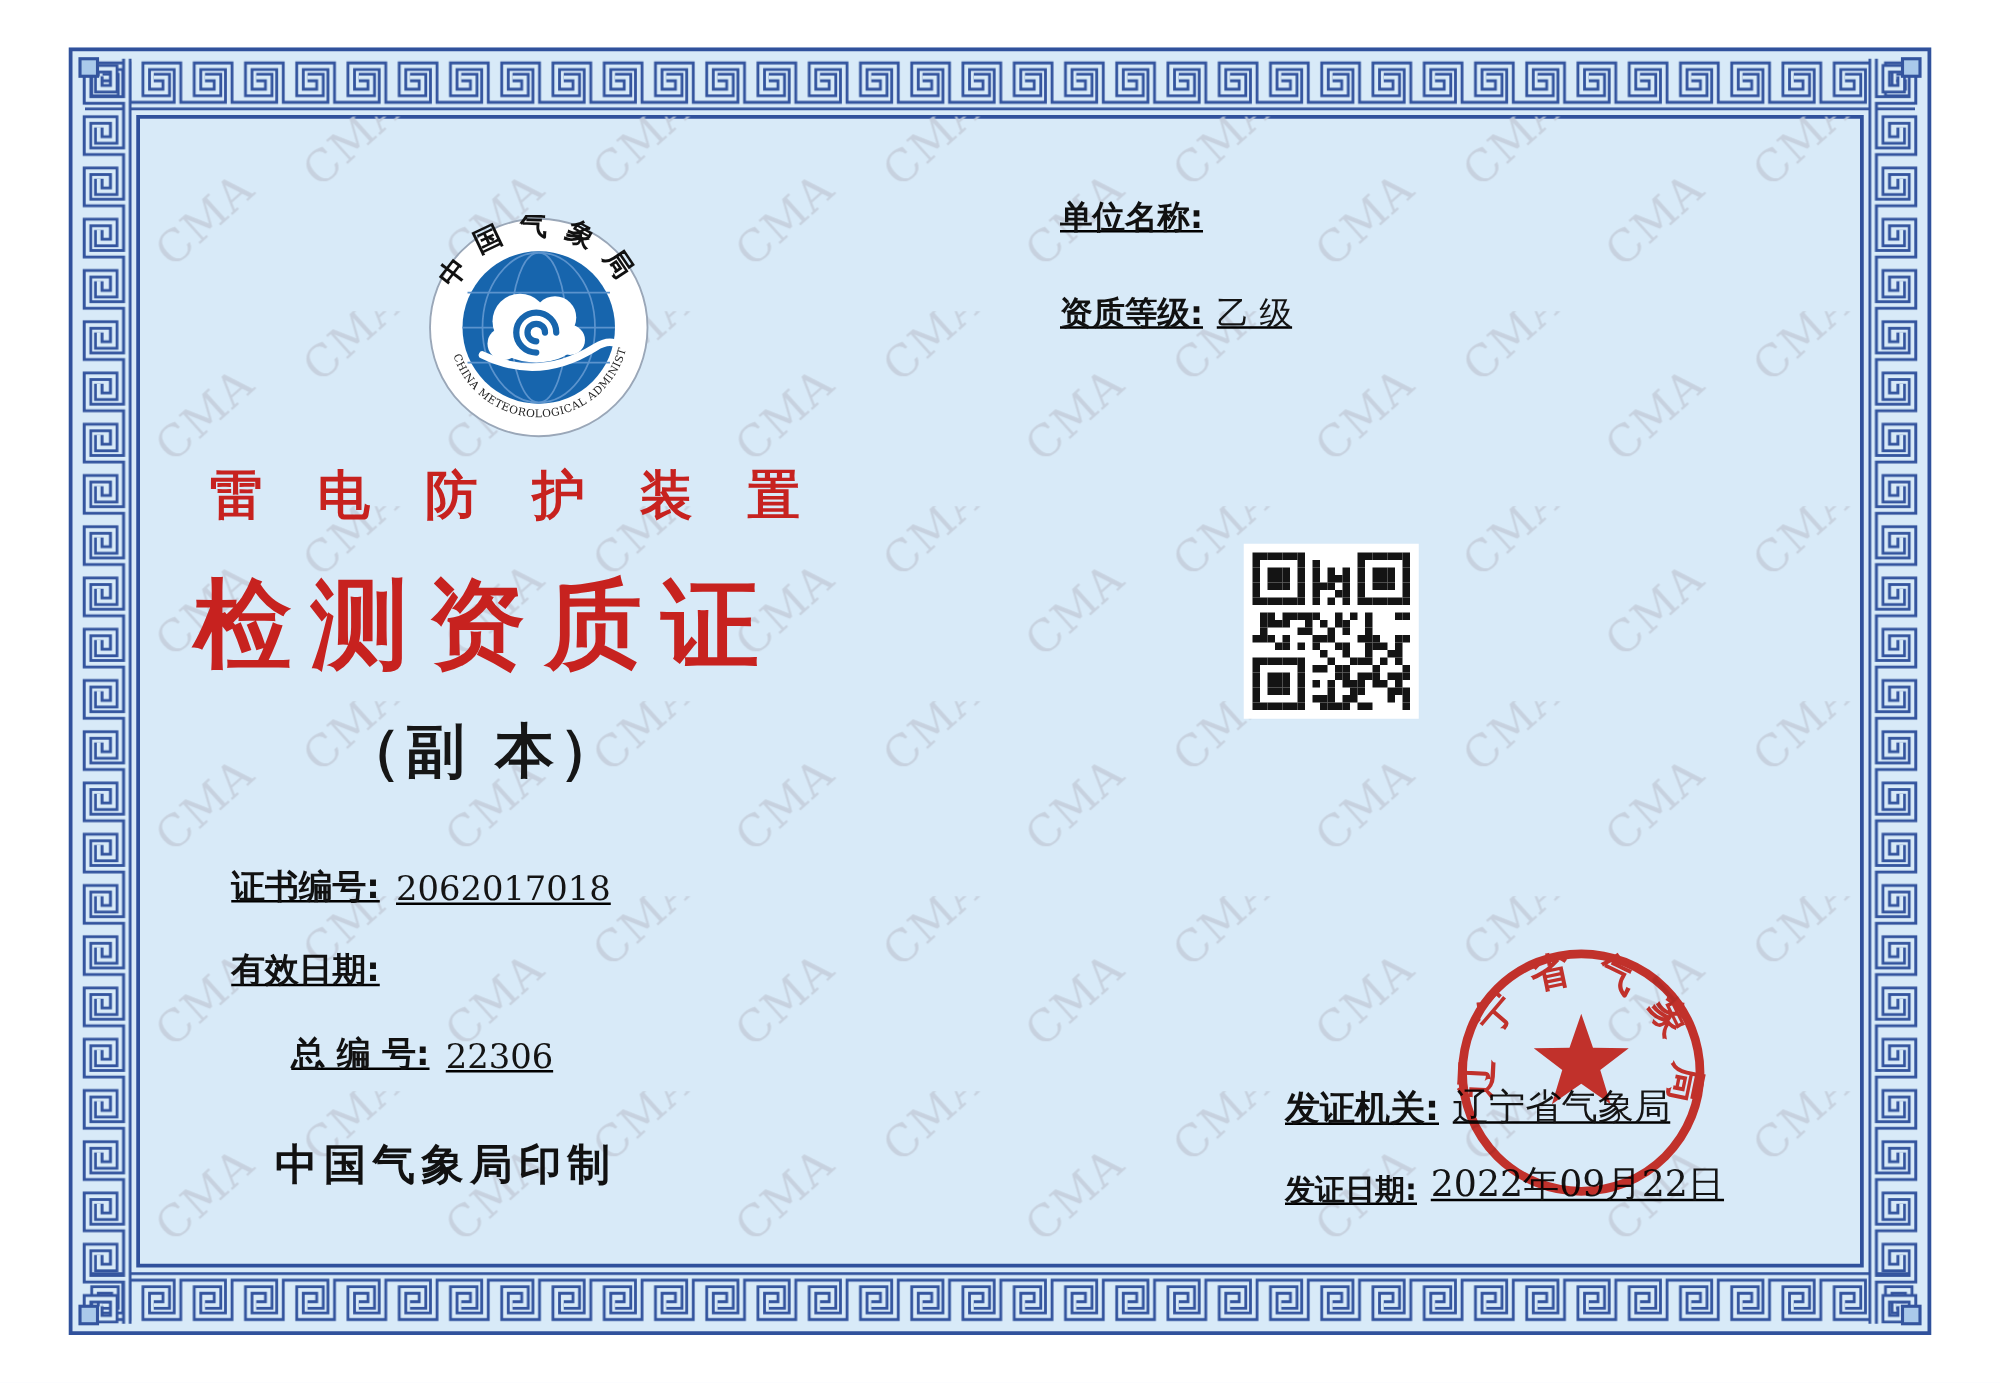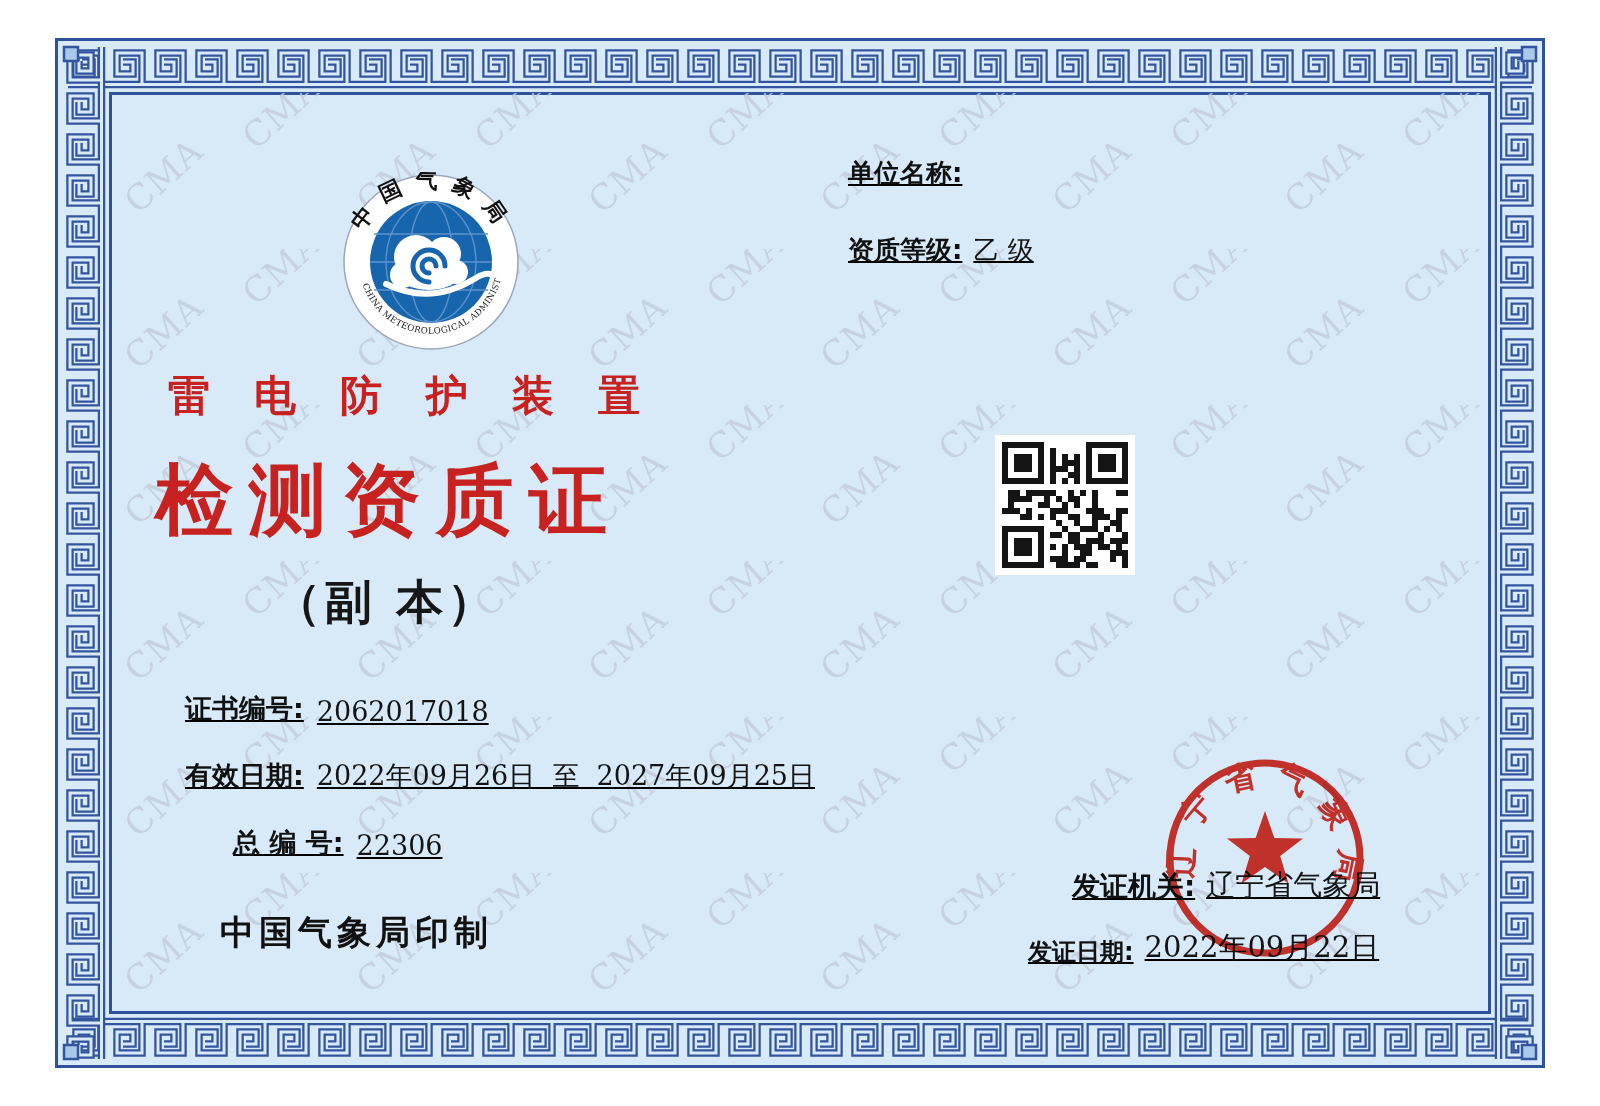--- a/index.html
+++ b/index.html
@@ -120,21 +120,20 @@
         <span>证</span>
       </div>
     <div class="abs subtitle">（副 本）</div>
 
     <div class="row left-row" style="left:127px;top:650px;">
       <span class="lab">证书编号:</span>
       <span class="val">2062017018</span>
     </div>
     <div class="row left-row" style="left:127px;top:717px;">
       <span class="lab">有效日期:</span>
-      <span class="val">2022年09月26日  至  2027年09月25日</span>
     </div>
     <div class="row left-row" style="left:127px;top:784px;margin-left:48px;">
       <span class="lab">总 编 号:</span>
       <span class="val">22306</span>
     </div>
     <div class="abs spread printed">
         <span>中</span>
         <span>国</span>
         <span>气</span>
         <span>象</span>
@@ -370,21 +369,21 @@
             <rect x="67" y="127" width="6" height="6"></rect>
             <rect x="73" y="127" width="6" height="6"></rect>
             <rect x="79" y="127" width="6" height="6"></rect>
             <rect x="91" y="127" width="6" height="6"></rect>
             <rect x="97" y="127" width="6" height="6"></rect>
             <rect x="127" y="127" width="6" height="6"></rect>
           </g>
         </svg>
     </div>
 
-    <div class="row right-row" style="left:970px;top:825px;margin-left:44px;">
+    <div class="row right-row" style="left:970px;top:825px;">
       <span class="lab" style="font-size:28px;">发证机关:</span>
       <span class="val" style="font-size:29px;">辽宁省气象局</span>
     </div>
     <div class="row right-row" style="left:970px;top:887px;">
       <span class="lab" style="font-size:24px;">发证日期:</span>
       <span class="val" style="font-size:29px;">2022年09月22日</span>
     </div>
 
     <div class="sealwrap">
       <svg width="230" height="230" viewBox="0 0 230 230">

